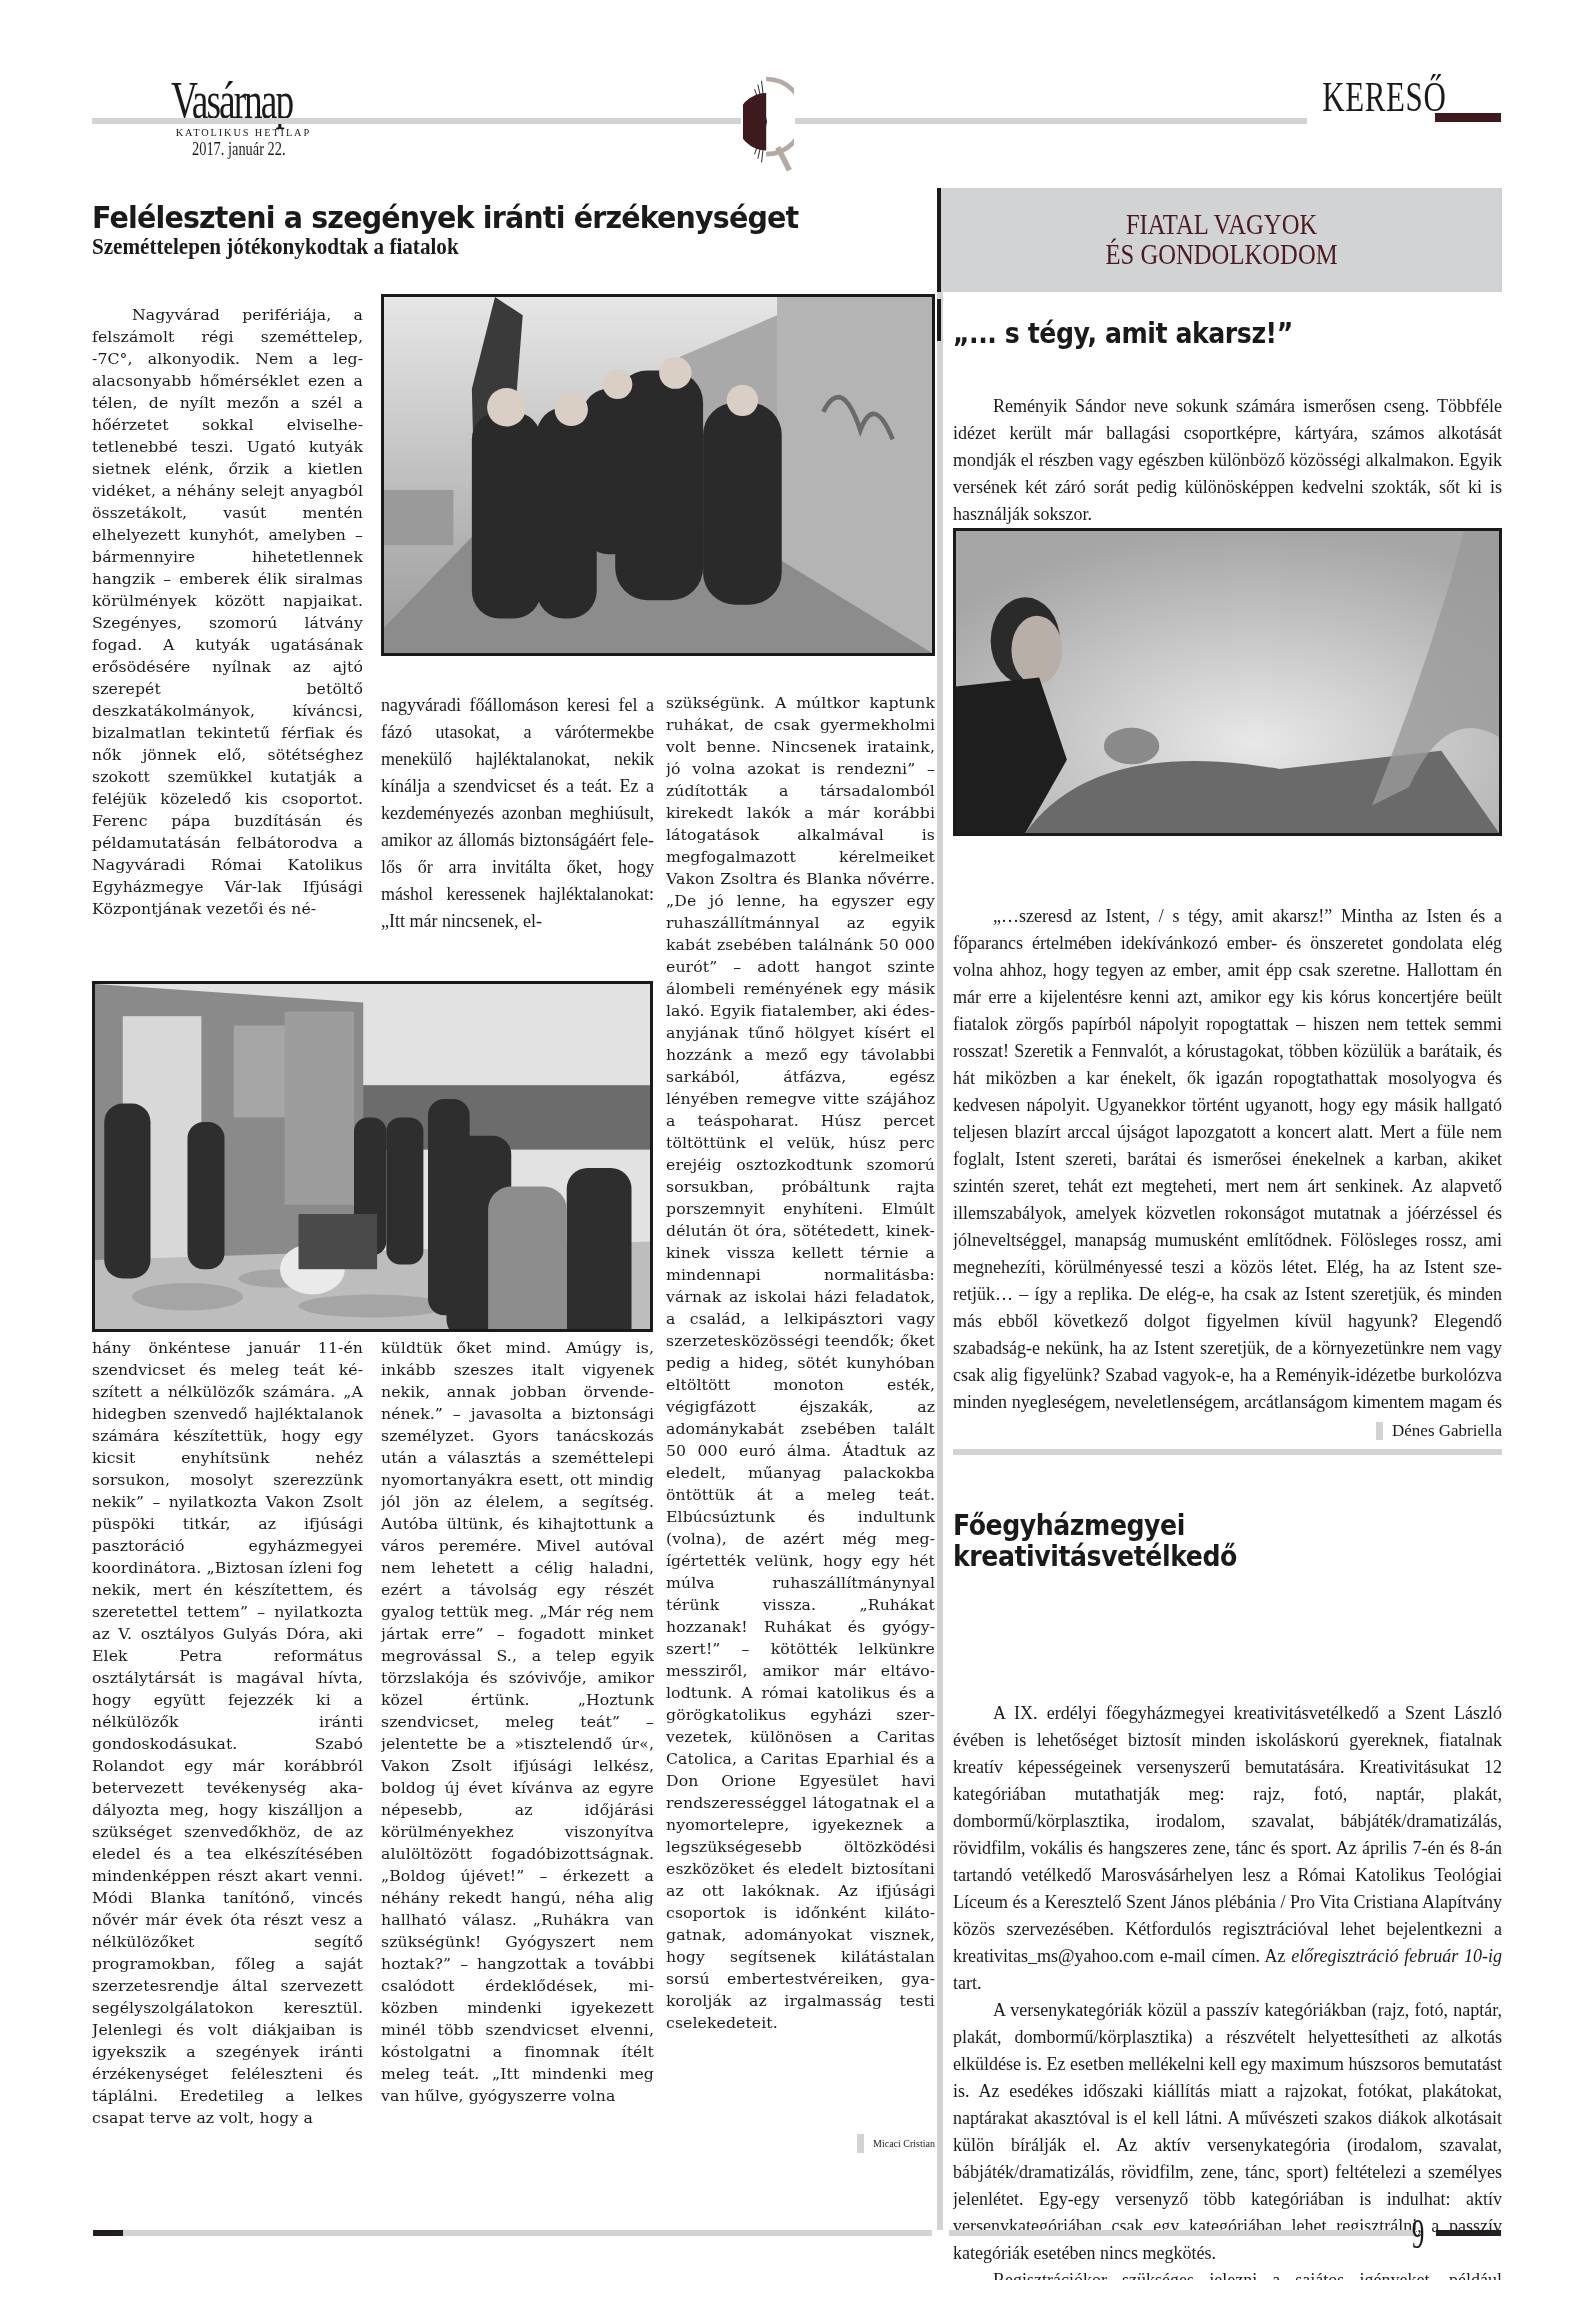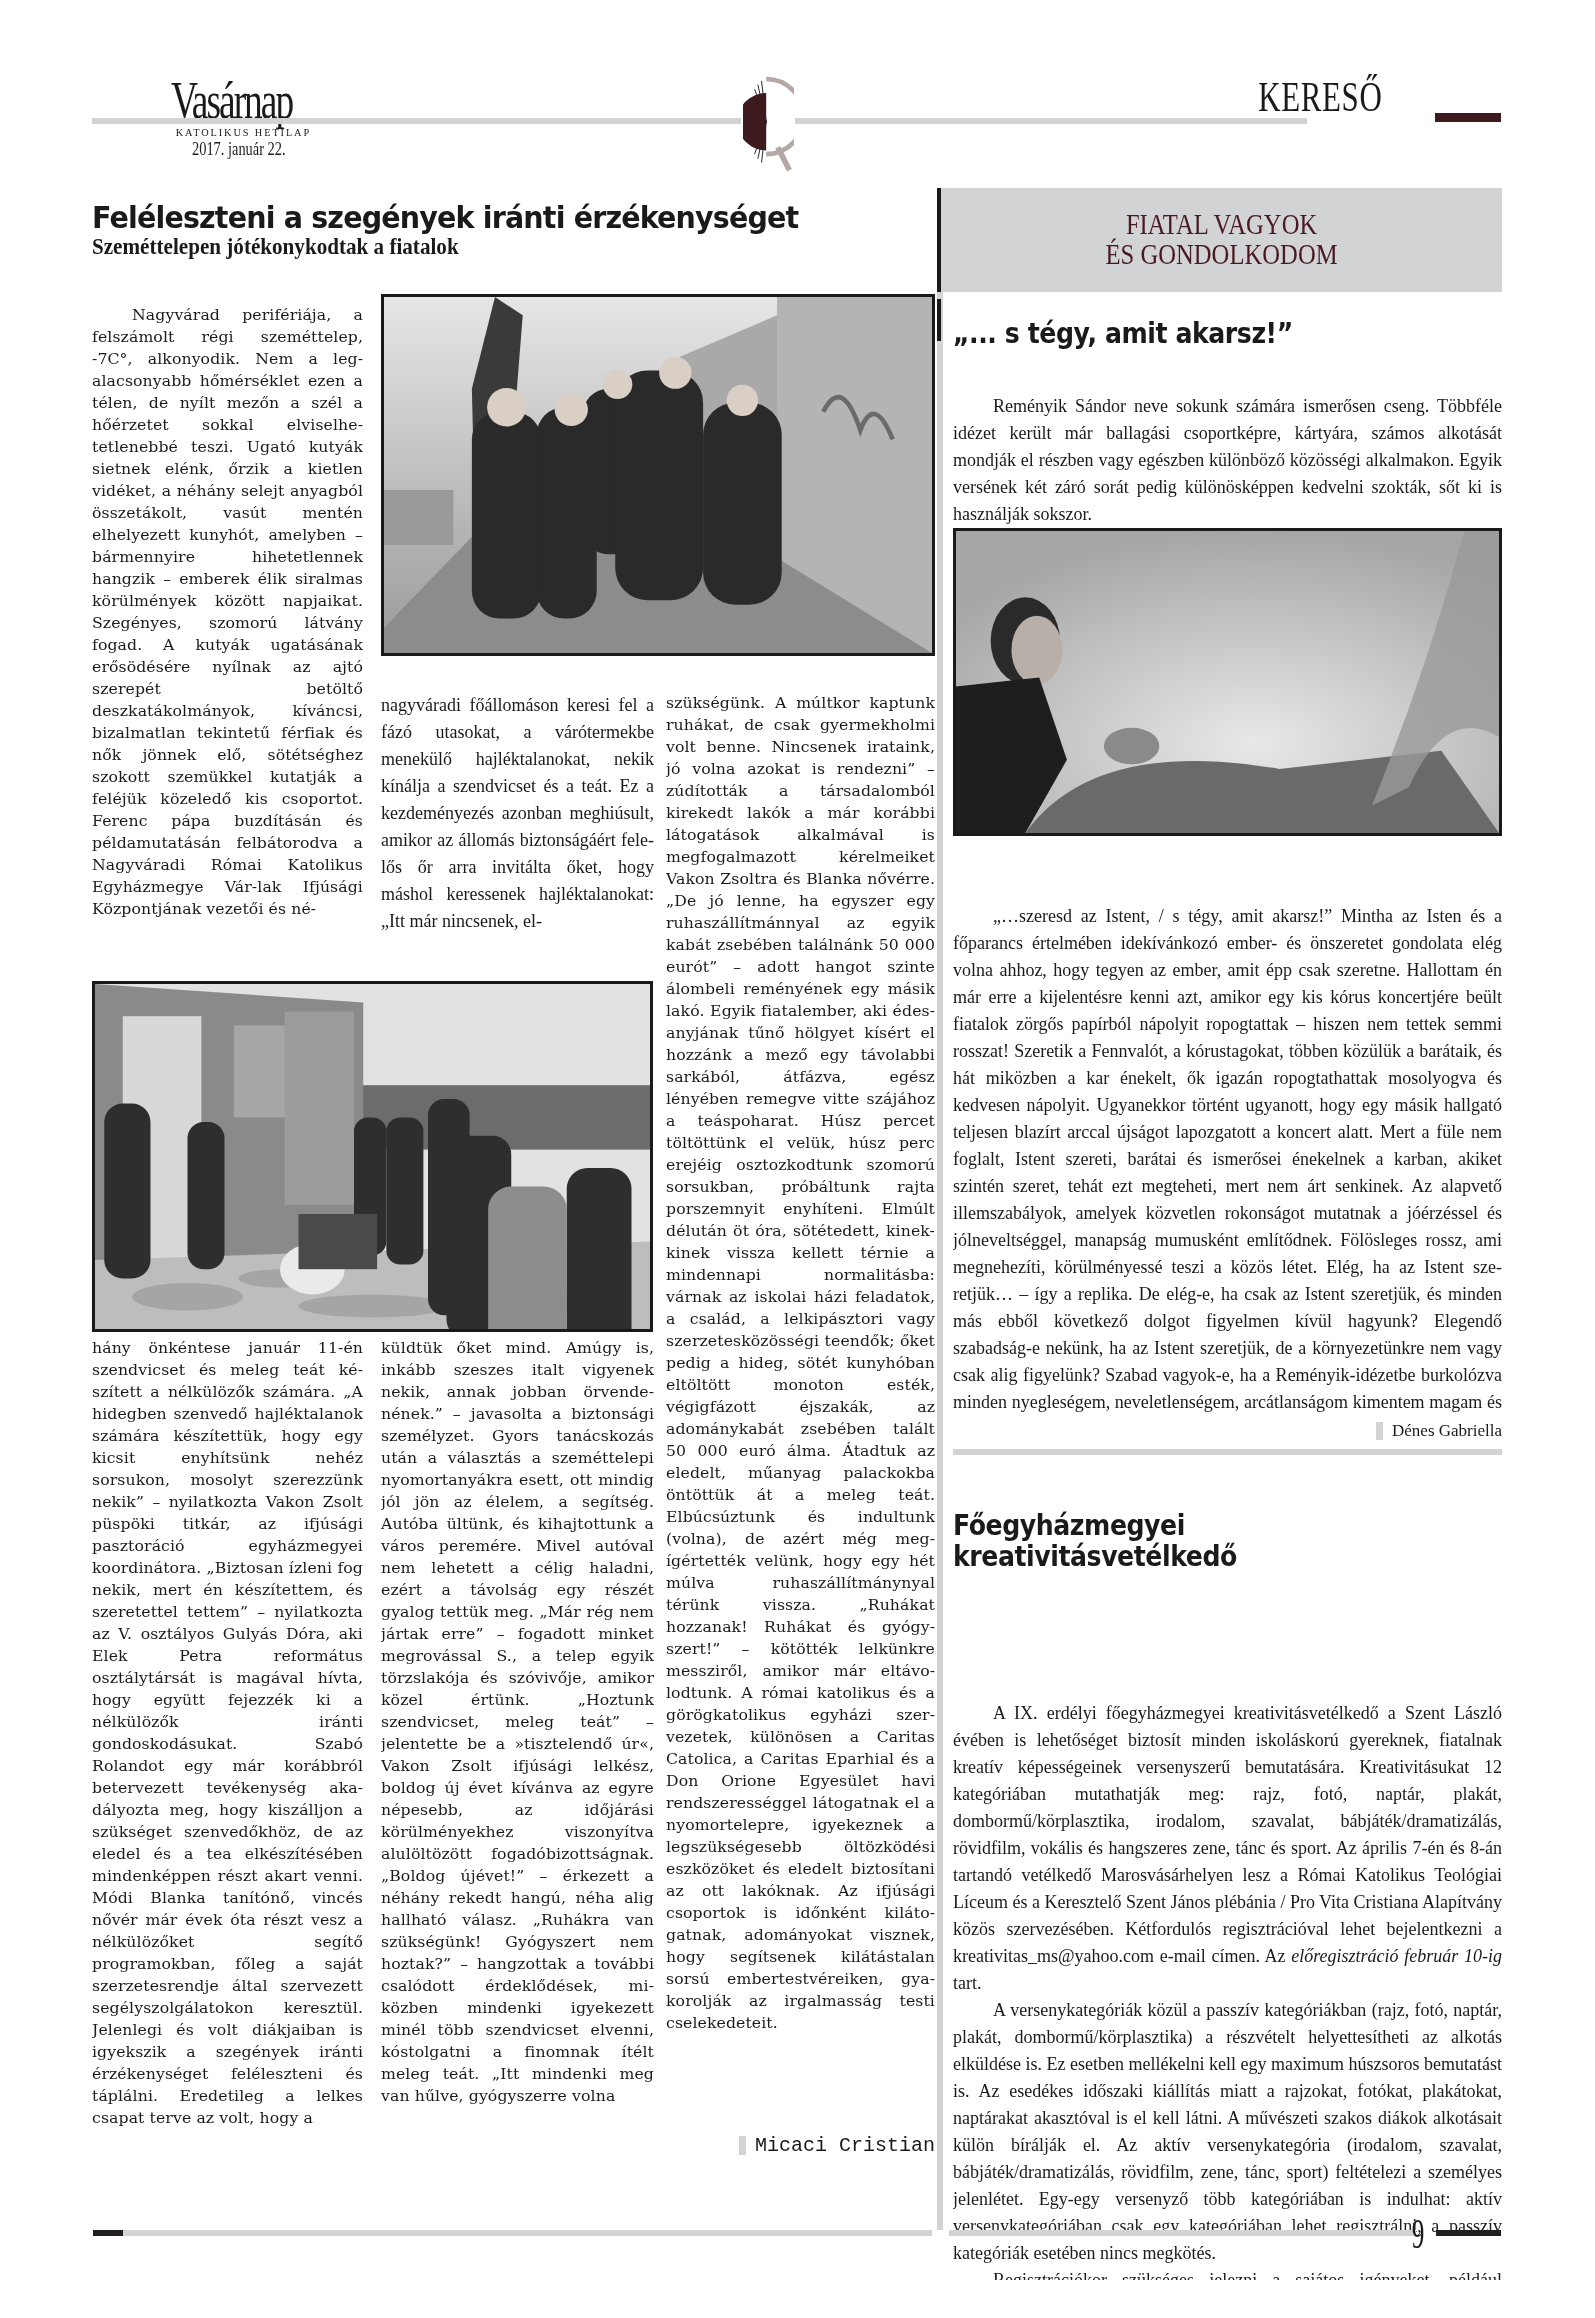--- a/index.html
+++ b/index.html
@@ -17,21 +17,21 @@
   .accent-bar { background: #3d1a1e; height: 9.3px; }
 
   
   .h-main { font-family: "DejaVu Sans", sans-serif; font-weight: bold; font-size: 31px; letter-spacing: -0.9px; line-height: 1; transform: scaleX(0.92); transform-origin: left top; white-space: nowrap; }
   .h-sub { font-family: "Liberation Serif", serif; font-weight: bold; font-size: 24px; line-height: 1; transform: scaleX(0.88); transform-origin: left top; white-space: nowrap; }
 
   
   .col { font-family: "DejaVu Serif", serif; font-size: 15.7px; line-height: 22px; text-align: justify; hyphens: manual; letter-spacing: 0.1px; }
   .col-cond { font-family: "Liberation Serif", serif; font-size: 18px; line-height: 27px; text-align: justify; }
   .indent { text-indent: 40px; }
-  .byline { font-family: Liberation Mono, monospace; font-size: 20px; text-align: right; display: flex; justify-content: flex-end; align-items: center; gap: 9.3px; }
+  .byline { font-family: Liberation Serif, serif; font-size: 10px; text-align: right; display: flex; justify-content: flex-end; align-items: center; gap: 9.3px; }
   .byline-mark { width: 6.5px; height: 18.7px; background: #d2d3d5; display: inline-block; }
   .byline-cond { font-family: "Liberation Serif", serif; font-size: 17px; }
 
   
   .photo { border: 3.3px solid #1a1a1a; overflow: hidden; }
   .photo svg { width: 100%; height: 100%; display: block; }
 
   
   .vline-gray { background: #d2d3d5; width: 5.6px; }
   .vline-dark { background: #1a1a1a; width: 4.2px; }
@@ -75,21 +75,21 @@
         <line x1="50" y1="100" x2="32" y2="20"></line>
         <line x1="50" y1="100" x2="32" y2="180"></line>
     </g>
     <path d="M50 38 A62 62 0 0 0 50 162 Z" fill="#3d1a1e"></path>
     <path d="M50 8 A70 70 0 0 1 50 170" fill="none" stroke="#b5a9a5" stroke-width="10"></path>
     <line x1="75" y1="155" x2="100" y2="205" stroke="#b5a9a5" stroke-width="12"></line>
   </svg>
 </div>
 
 <div class="abs hdr-bar" style="left:795px; top:118px; width:512px;"></div>
-<div class="abs" style="left:1219px; top:75px; width:140px; text-align:right;">
+<div class="abs" style="left:1283px; top:75px; width:140px; text-align:right;">
   <div class="section-name">KERESŐ</div>
 </div>
 <div class="abs accent-bar" style="left:1435px; top:113px; width:66px;"></div>
 
 <div class="abs" style="left:92px; top:202px; width:795px;">
   <div class="h-main">Feléleszteni a szegények iránti érzékenységet</div>
 </div>
 <div class="abs" style="left:92px; top:234px; width:795px;">
   <div class="h-sub">Szeméttelepen jótékonykodtak a fiatalok</div>
 </div>

